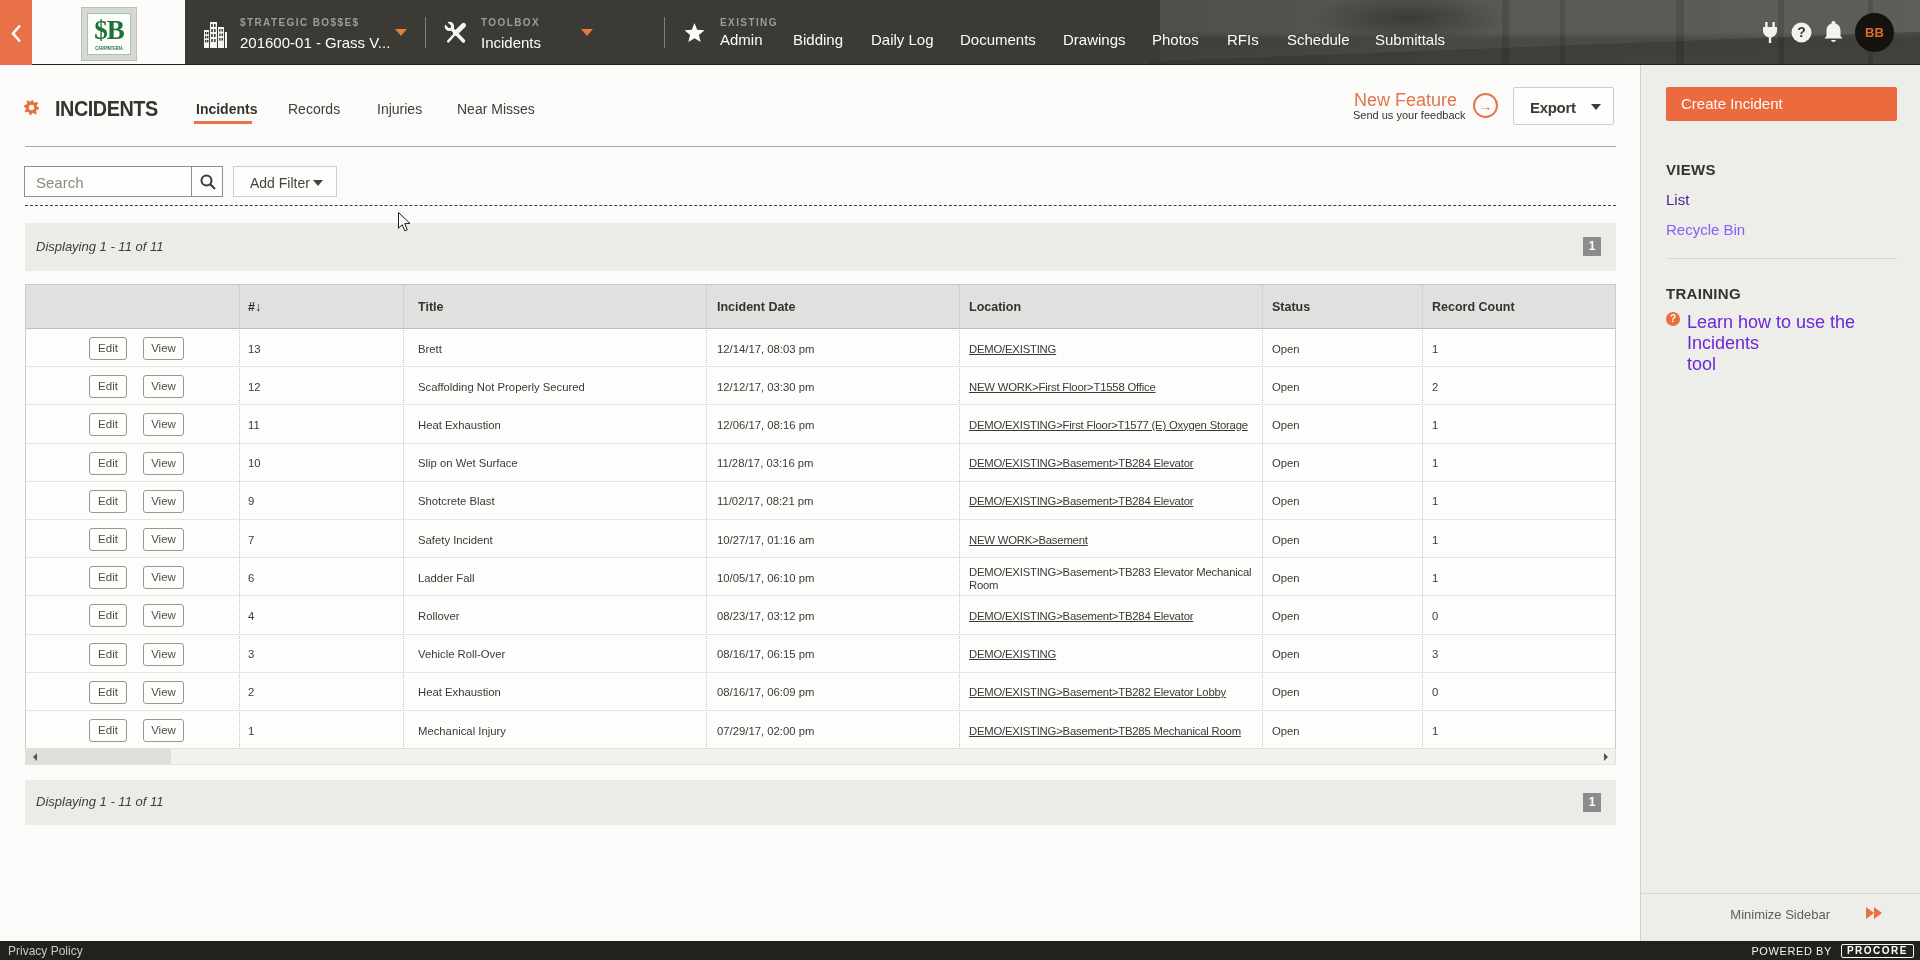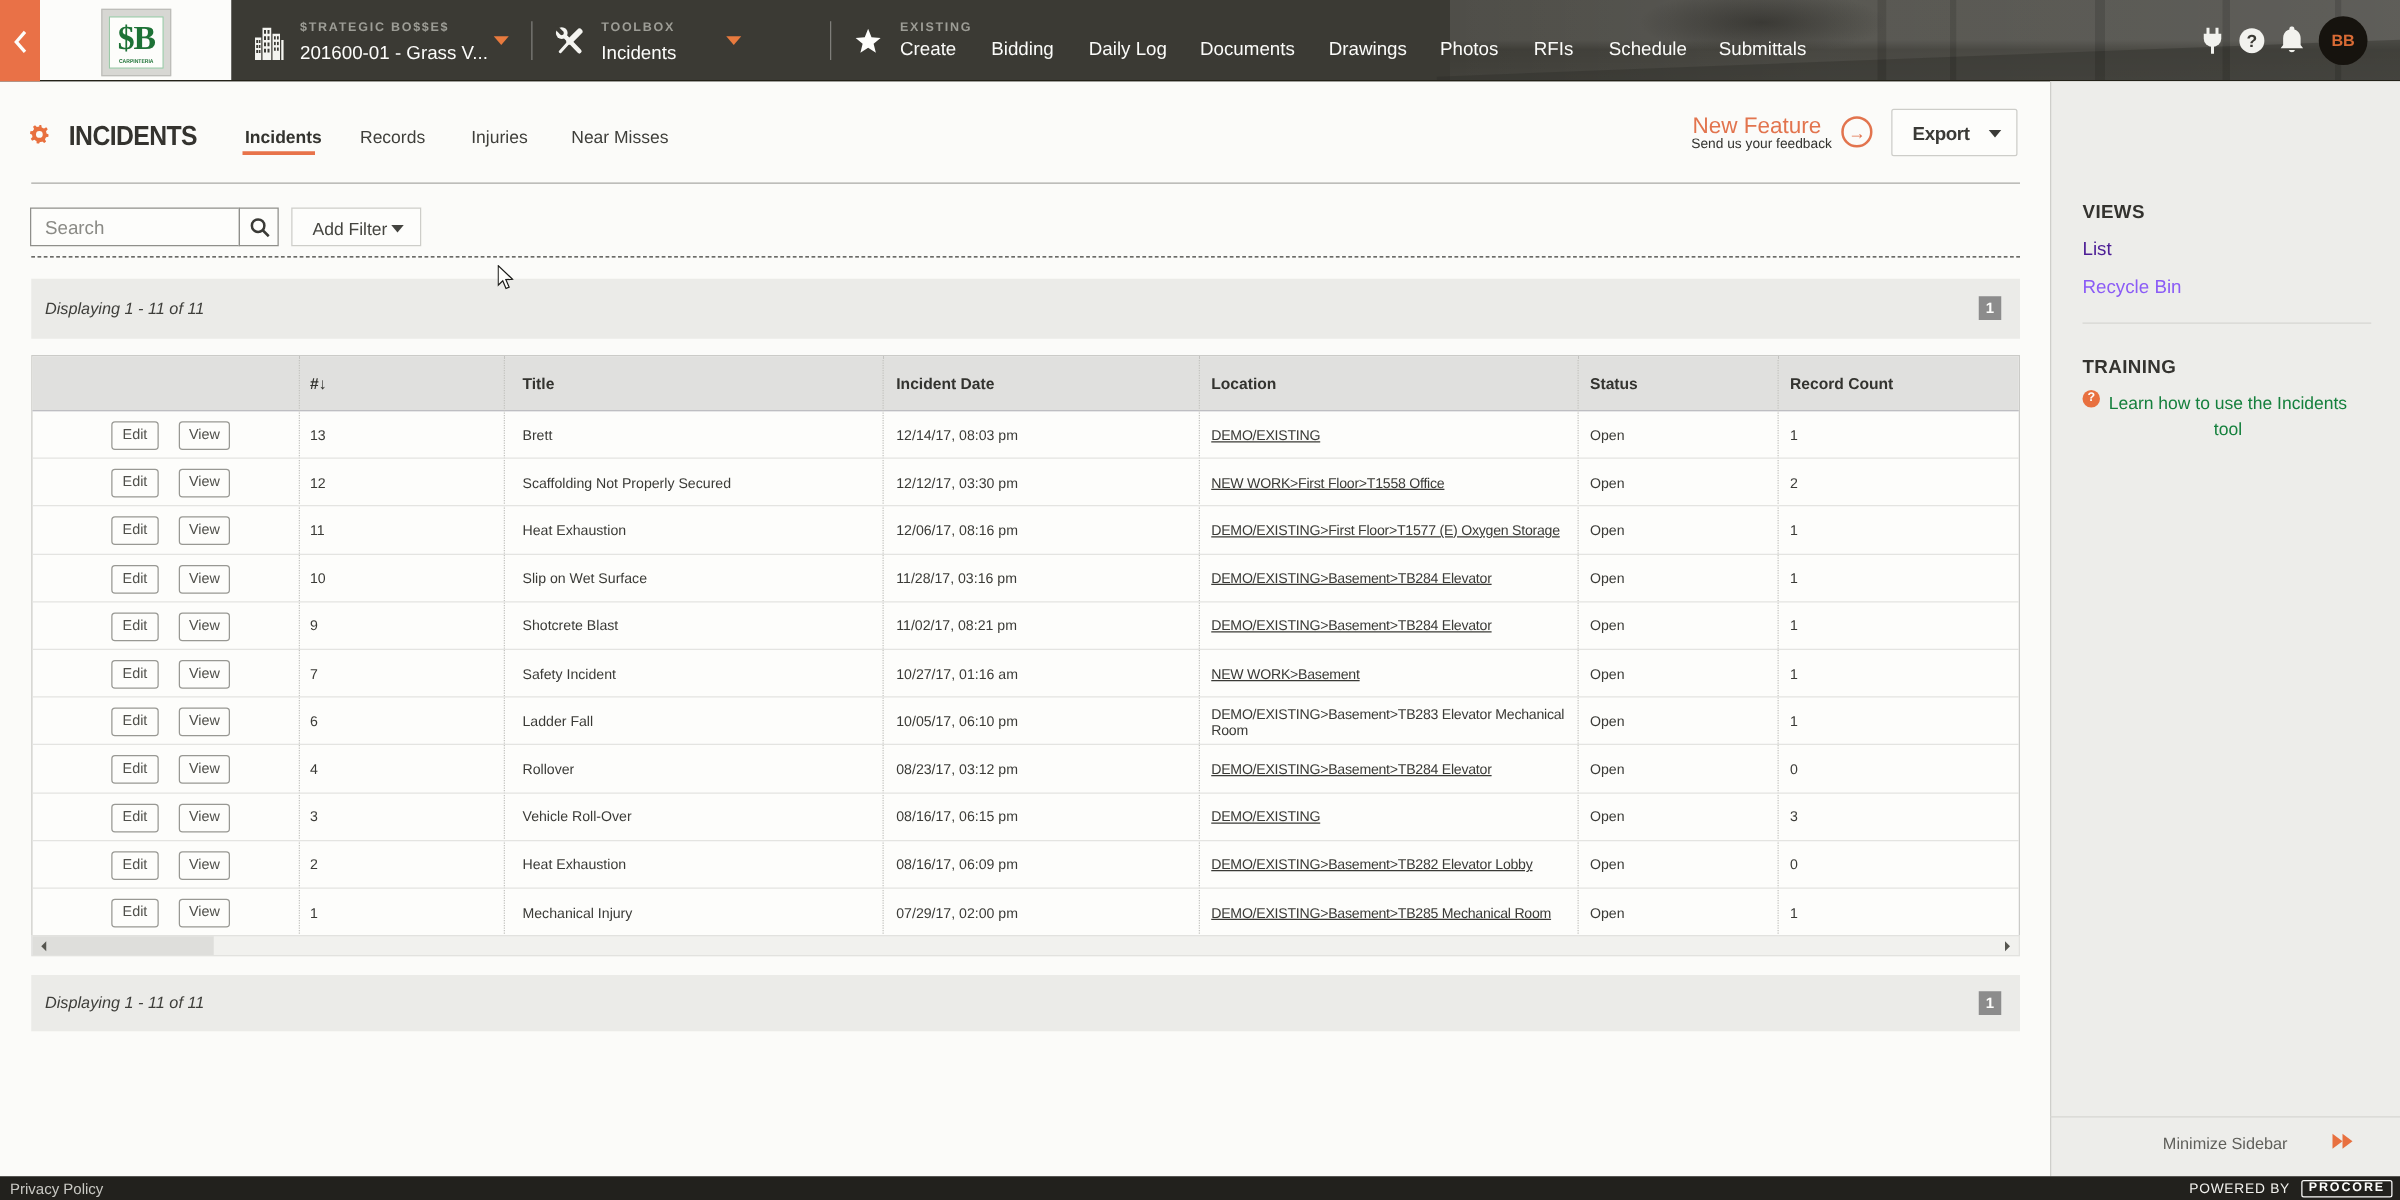--- a/index.html
+++ b/index.html
@@ -77,21 +77,21 @@
 
 #hscroll { position:absolute; left:25px; top:748px; width:1591px; height:17px; }
 
 
 #sidebar { position:absolute; left:1640px; top:65px; width:280px; height:876px; background:#ededea; border-left:1px solid #cfcfcb; }
 #createbtn { position:absolute; left:25px; top:22px; width:231px; height:34px; background:#ec6a3d; border-radius:2px; color:#fdfdfb; font-size:15px; line-height:34px; padding-left:15px; }
 .sb-h { position:absolute; left:25px; font-size:15px; font-weight:bold; color:#34332f; letter-spacing:0.3px; }
 .sb-item { position:absolute; left:25px; font-size:15px; }
 #sb-hr { position:absolute; left:25px; top:193px; width:231px; border-top:1px solid #d6d6d2; }
 #qicon { position:absolute; left:25px; top:247px; width:14px; height:14px; border-radius:50%; background:#e8703f; color:#fdfdfb; font-size:10px; font-weight:bold; text-align:center; line-height:14px; }
-#learn { position:absolute; left:46px; top:247px; font-size:14px; color:#15803d; line-height:21px;text-align:center; }
+#learn { position:absolute; left:46px; top:247px; font-size:18px; color:#6d28d9; line-height:21px; }
 #minbar { position:absolute; left:1640px; top:893px; width:280px; height:48px; border-top:1px solid #d6d6d2; }
 #minbar span { position:absolute; right:90px; top:13px; font-size:13px; color:#5f5f5a; }
 .ffwd { position:absolute; width:0; height:0; border-top:6px solid transparent; border-bottom:6px solid transparent; border-left:8px solid #e8703f; }
 
 
 #footer { position:absolute; left:0; top:941px; width:1920px; height:19px; background:#22211d; }
 #footer .pp { position:absolute; left:8px; top:3px; font-size:12px; color:#c9c9c4; }
 #powered { position:absolute; right:88px; top:4px; font-size:11px; color:#f2f2ee; letter-spacing:0.6px; }
 #proclogo { position:absolute; right:6px; top:3px; border:1px solid #fdfdfb; border-radius:2px; padding:0px 5px; font-size:10px; font-weight:bold; color:#fdfdfb; letter-spacing:1.5px; line-height:12px; }
 </style></head>
@@ -166,21 +166,21 @@
 </svg>
 <span class="tb-label" style="left:481px">TOOLBOX</span>
 <span class="tb-main" style="left:481px">Incidents</span>
 <div class="caret" style="left:581px;top:29px"></div>
 <div class="tb-div" style="left:664px"></div>
 
 <svg class="abs" style="left:684px;top:23px" width="21" height="20" viewBox="0 0 21 20">
   <path d="M10.5 0 L13.2 6.8 L20.5 7.3 L14.9 12 L16.7 19.1 L10.5 15.2 L4.3 19.1 L6.1 12 L0.5 7.3 L7.8 6.8 Z" fill="#fdfdfb"></path>
 </svg>
 <span class="tb-label" style="left:720px">EXISTING</span>
-<span class="navitem" style="left:720px">Create</span>
+<span class="navitem" style="left:720px">Admin</span>
 <span class="navitem" style="left:793px">Bidding</span>
 <span class="navitem" style="left:871px">Daily Log</span>
 <span class="navitem" style="left:960px">Documents</span>
 <span class="navitem" style="left:1063px">Drawings</span>
 <span class="navitem" style="left:1152px">Photos</span>
 <span class="navitem" style="left:1227px">RFIs</span>
 <span class="navitem" style="left:1287px">Schedule</span>
 <span class="navitem" style="left:1375px">Submittals</span>
 
 <svg class="abs" style="left:1761px;top:22px" width="18" height="22" viewBox="0 0 18 22">
@@ -376,20 +376,21 @@
       <path d="M2 1 L6 5 L2 9 Z" fill="#55554f"></path>
     </svg>
 </div>
 
 <div class="pagebar" style="top:780px;height:45px">
   <span class="disp" style="top:14px">Displaying 1 - 11 of 11</span>
   <span class="pg1" style="top:13px">1</span>
 </div>
 
 <div id="sidebar">
+  <div id="createbtn">Create Incident</div>
   <span class="sb-h" style="top:96px">VIEWS</span>
   <span class="sb-item" style="top:126px;color:#4c1d95">List</span>
   <span class="sb-item" style="top:156px;color:#8b5cf6">Recycle Bin</span>
   <div id="sb-hr"></div>
   <span class="sb-h" style="top:220px">TRAINING</span>
   <div id="qicon">?</div>
   <div id="learn">Learn how to use the Incidents<br>tool</div>
 </div>
 <div id="minbar">
   <span>Minimize Sidebar</span>

